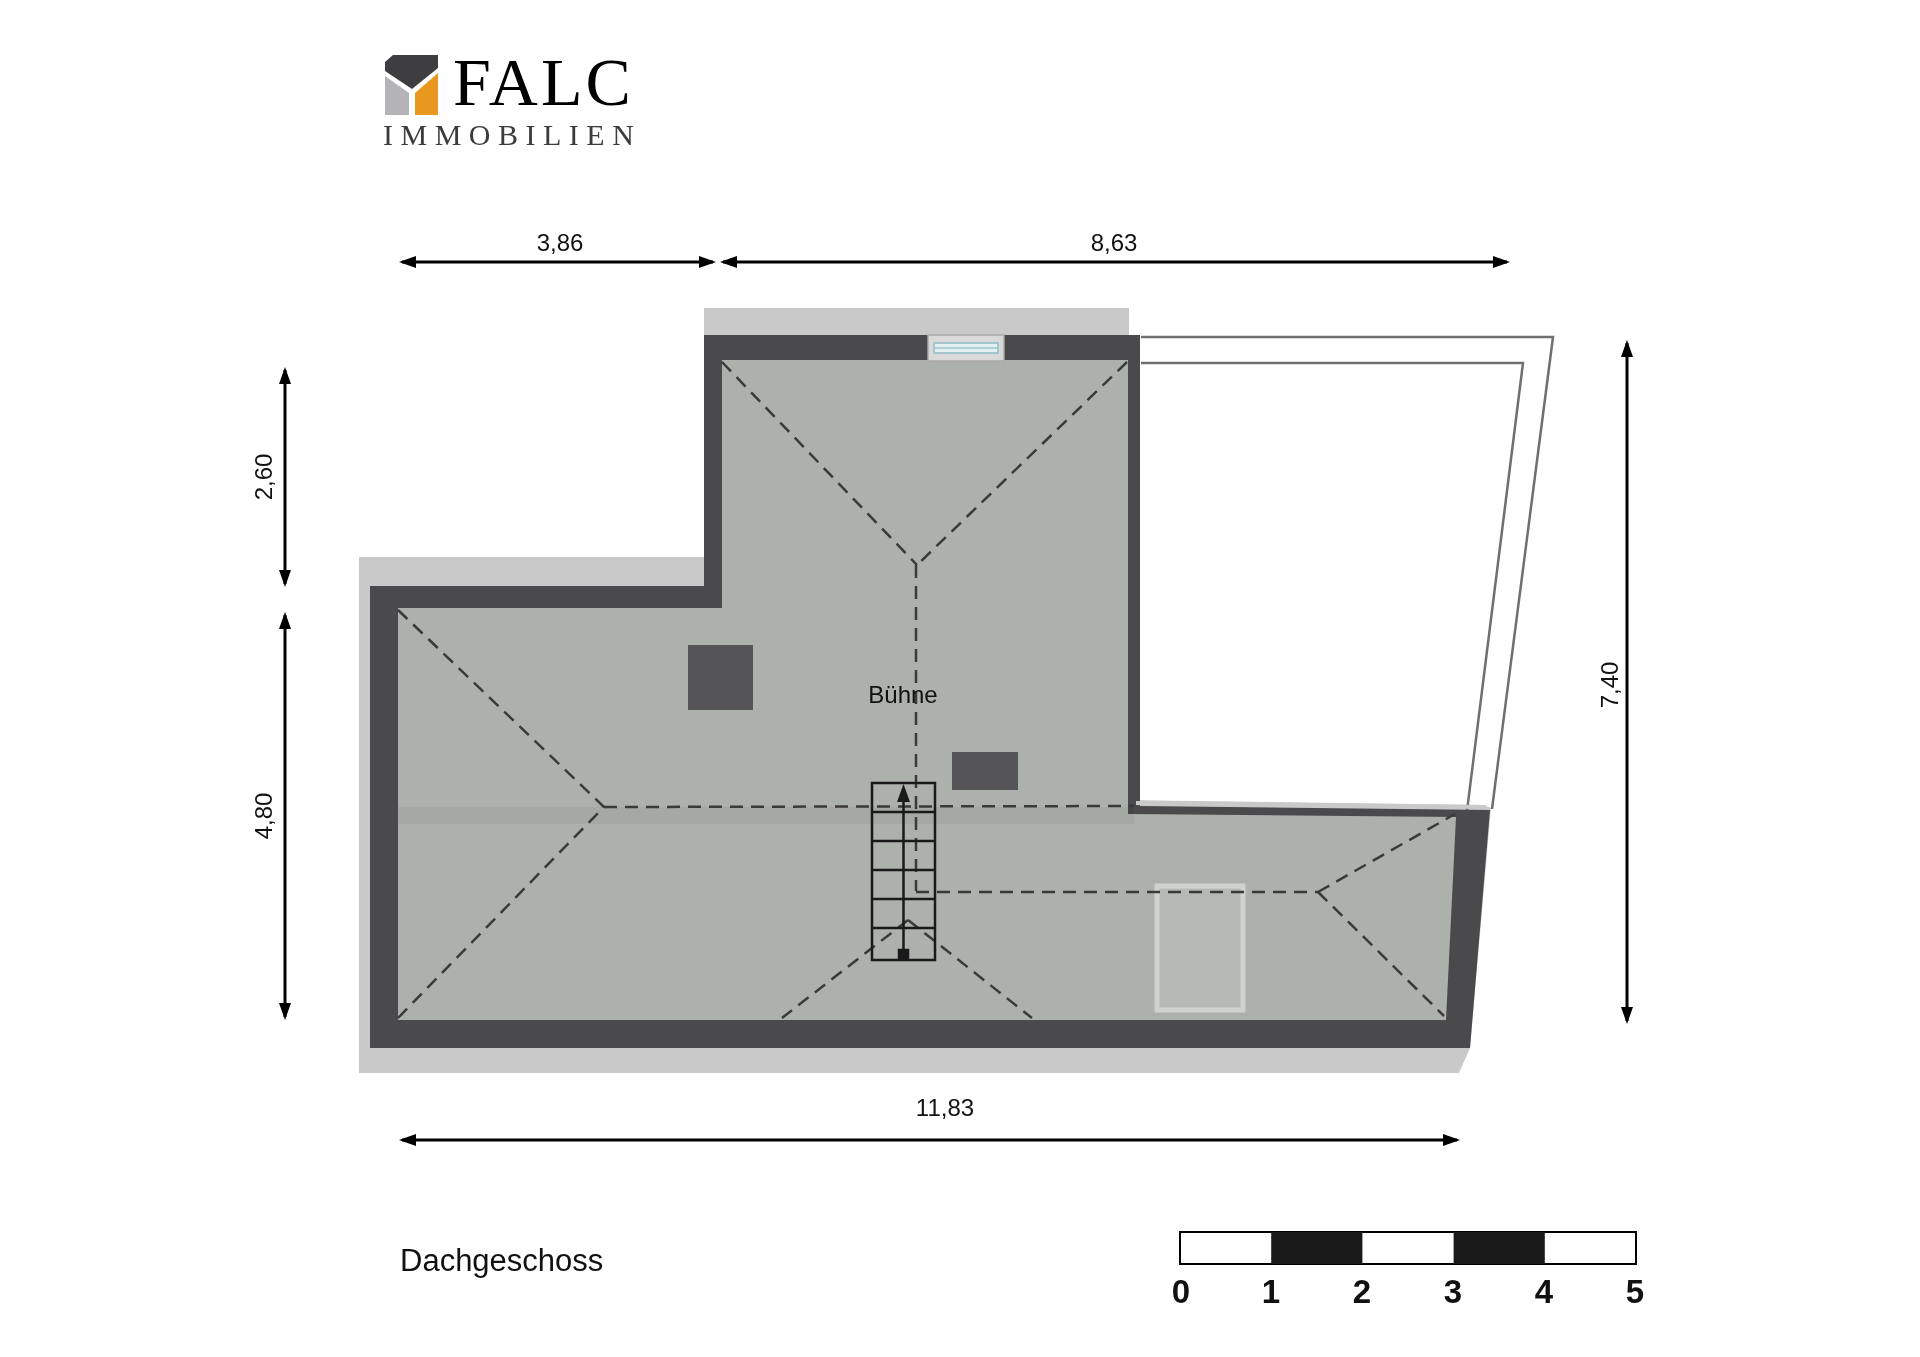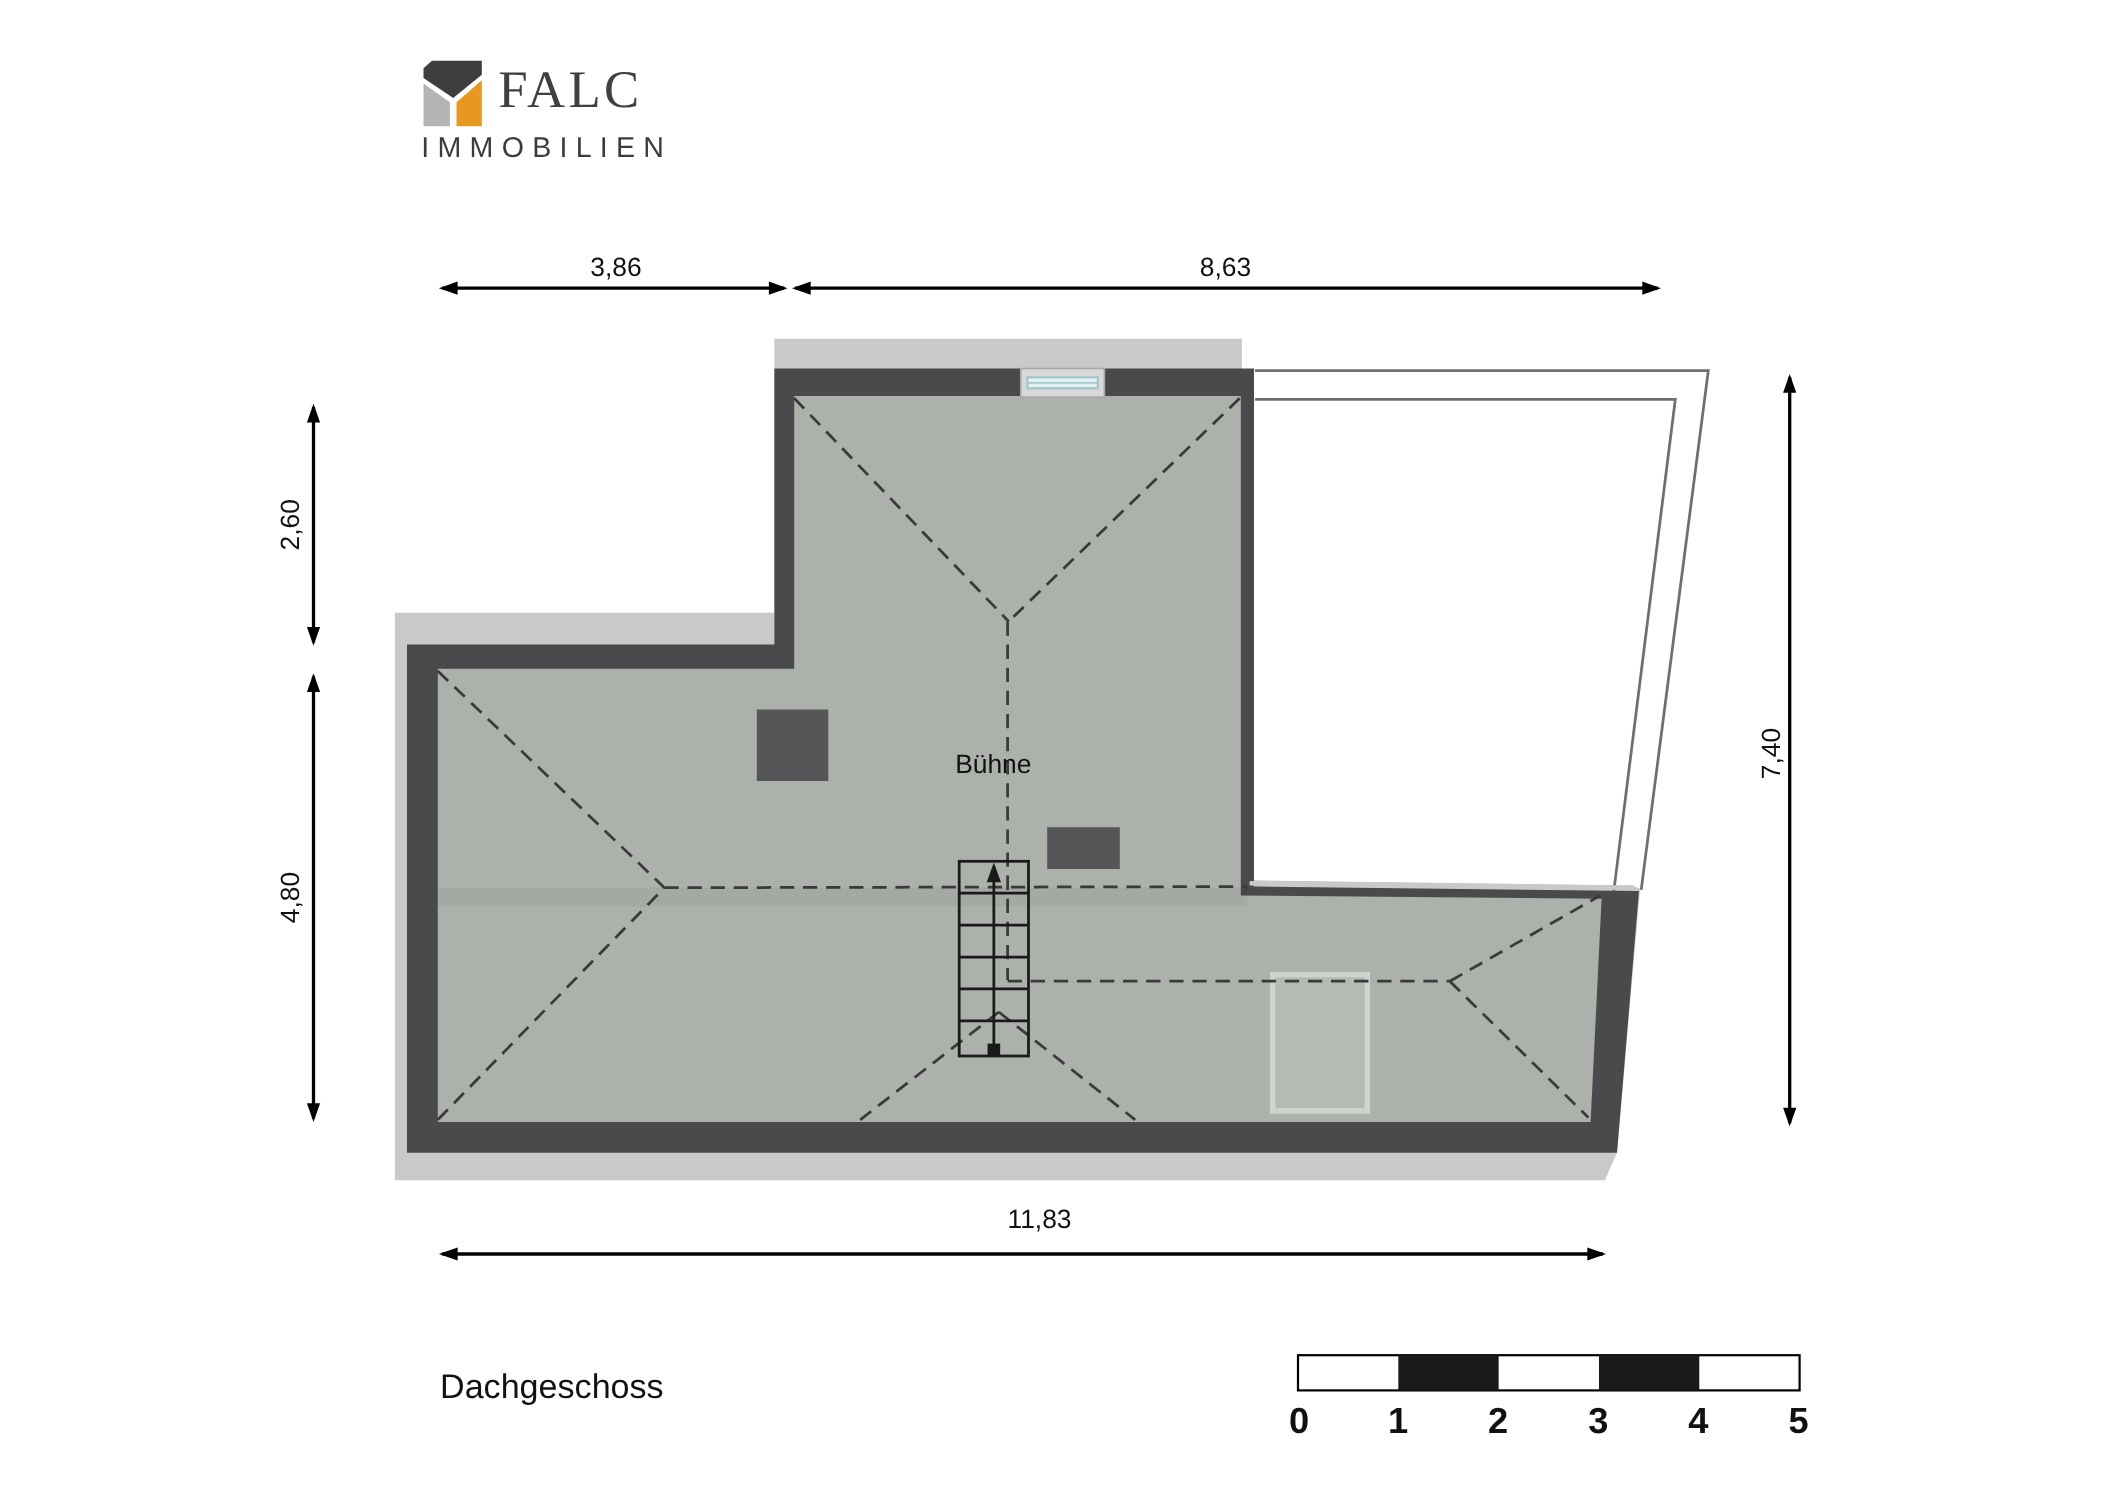--- a/index.html
+++ b/index.html
@@ -3,23 +3,23 @@
 <meta charset="utf-8">
 <style>
   html,body{margin:0;padding:0;background:#ffffff;}
   .page{position:relative;width:1920px;height:1357px;background:#fff;overflow:hidden;
         font-family:"Liberation Sans",sans-serif;}
   .plan-svg{position:absolute;left:0;top:0;}
   
   .logo{position:absolute;left:383px;top:50px;display:flex;align-items:flex-start;}
   .logo-icon{display:block;margin-top:5px;}
   .logo-textcol{margin-left:13px;}
-  .logo-brand{font-family:"Liberation Serif",serif;font-size:48px;line-height:64px;
-              letter-spacing:3px;color:#404040;font-weight:500;}
-  .logo-sub{font-family:Liberation Sans, sans-serif;font-size:26px;line-height:27px;
+  .logo-brand{font-family:"Liberation Serif",serif;font-size:68px;line-height:64px;
+              letter-spacing:3px;color:#000000;font-weight:500;}
+  .logo-sub{font-family:Liberation Serif, serif;font-size:30px;line-height:27px;
             letter-spacing:7.5px;color:#3C3C3E;margin-top:7px;margin-left:-70px;}
   
   text{font-family:"Liberation Sans",sans-serif;fill:#111;}
   .dim{font-size:24px;}
   .room-label{font-size:24px;}
   .floor-label{font-size:31px;}
   .scale-num{font-size:33px;font-weight:bold;}
 </style>
 </head>
 <body>

